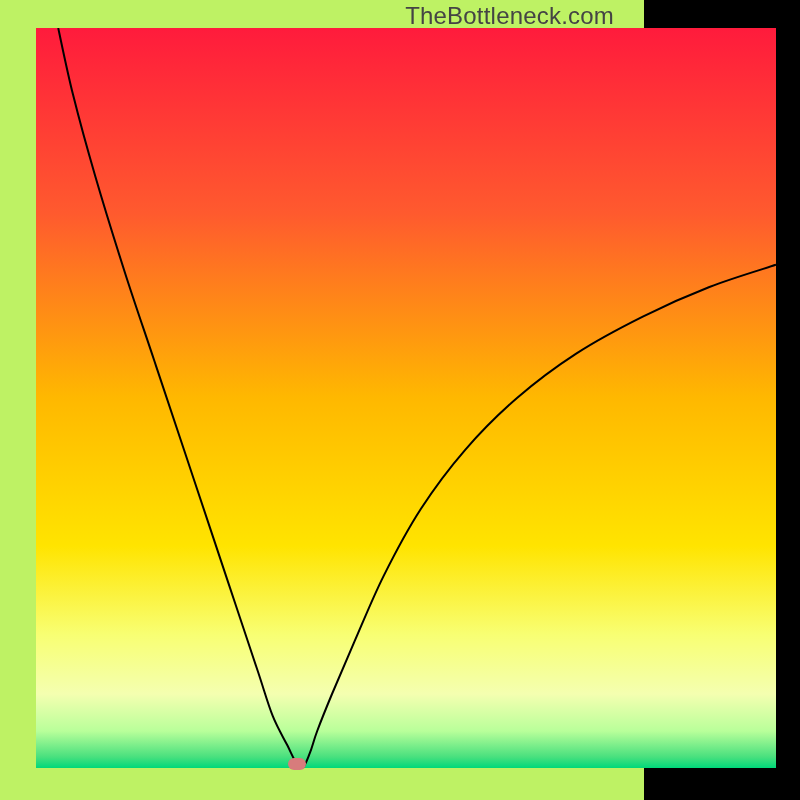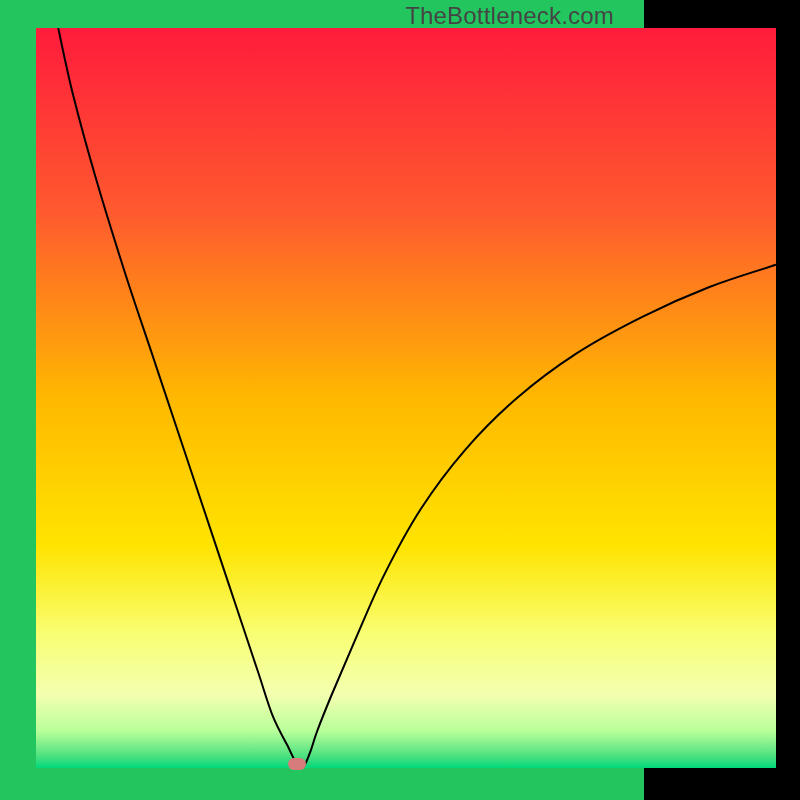--- a/index.html
+++ b/index.html
@@ -10,21 +10,21 @@
     background: #000;
     overflow: hidden;
     font-family: Arial, Helvetica, sans-serif;
   }
   .frame {
     position: absolute;
     left: 0;
     top: 0;
     width: 644px;
     height: 800px;
-    background: #22c55e;
+    background: #bef264;
   }
   .watermark {
     position: absolute;
     top: 2px;
     right: 30px;
     color: #444;
     font-size: 24px;
     font-weight: 500;
     letter-spacing: 0.2px;
     z-index: 5;

